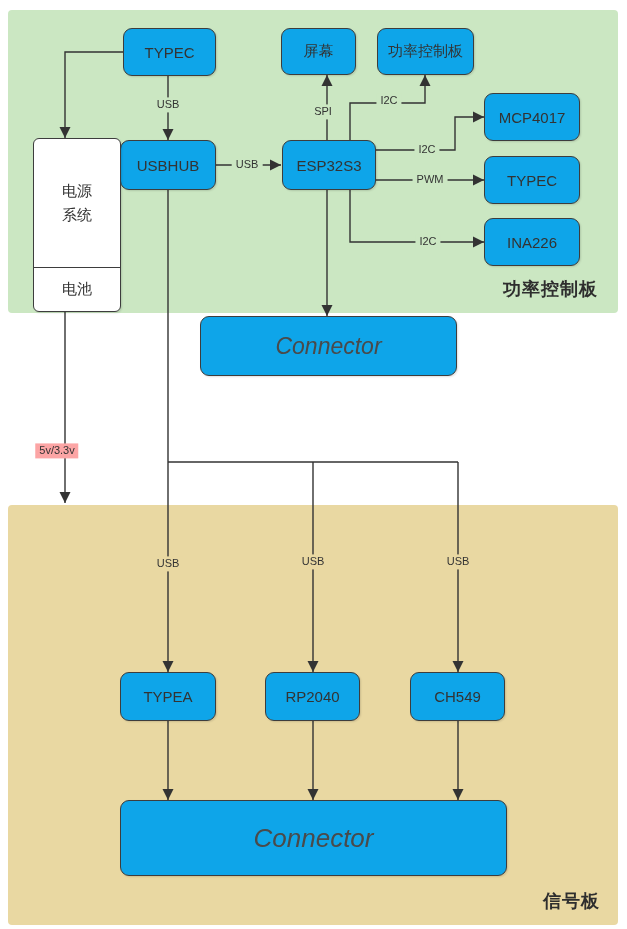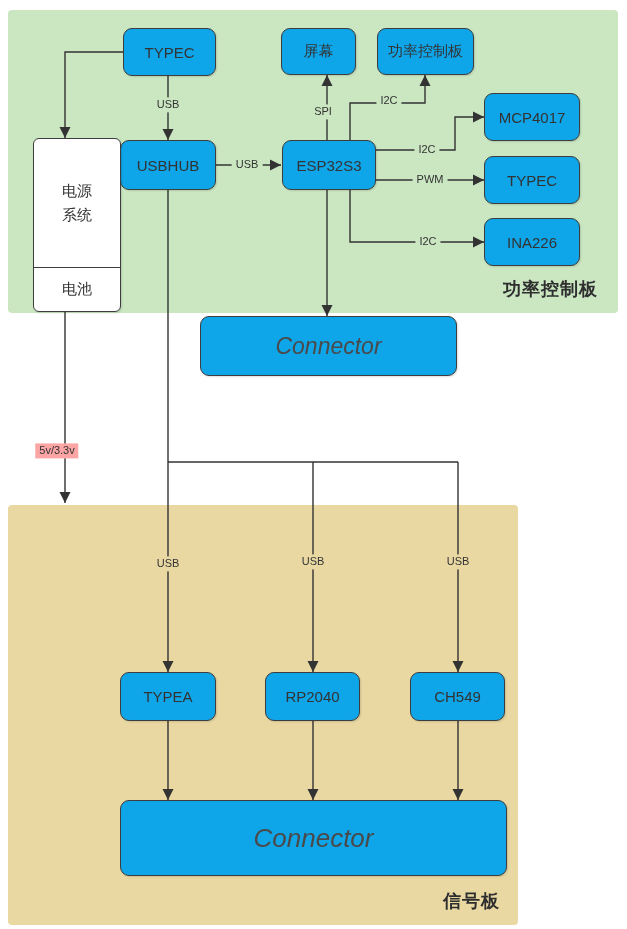--- a/index.html
+++ b/index.html
@@ -9,21 +9,21 @@
     --box-border:#3d3d3d;
     --text:#333333;
   }
   *{box-sizing:border-box;}
   html,body{margin:0;padding:0;}
   body{font-family:"Liberation Sans","DejaVu Sans",sans-serif;background:#ffffff;}
   .canvas{position:relative;width:627px;height:929px;background:#ffffff;overflow:hidden;}
 
   .board{position:absolute;border-radius:4px;}
   .board.power{left:8px;top:10px;width:610px;height:303px;background:var(--power-board-bg);}
-  .board.signal{left:8px;top:505px;width:510px;height:420px;background:var(--signal-board-bg);}
+  .board.signal{left:8px;top:505px;width:610px;height:420px;background:var(--signal-board-bg);}
   .board-title{position:absolute;font-size:18px;font-weight:bold;color:#2e2e2e;letter-spacing:1px;}
   .board.power .board-title{right:20px;bottom:12px;}
   .board.signal .board-title{right:18px;bottom:12px;}
 
   svg.edges{position:absolute;left:0;top:0;}
   .edge{fill:none;stroke:var(--line);stroke-width:1.4;}
 
   .node{position:absolute;background:#0ea5e9;border:1.5px solid var(--box-border);border-radius:9px;
         display:flex;align-items:center;justify-content:center;font-size:15px;color:var(--text);
         box-shadow:1px 1px 2px rgba(0,0,0,0.13);}

